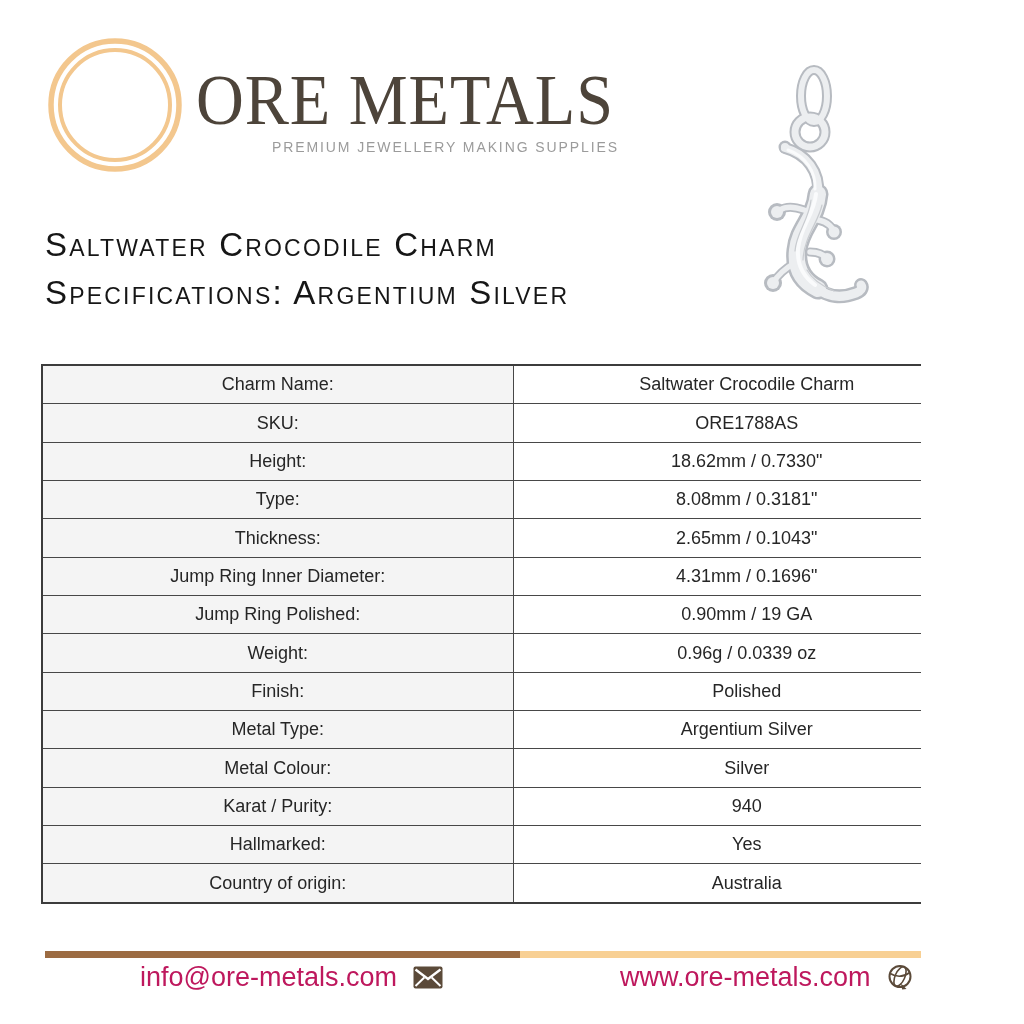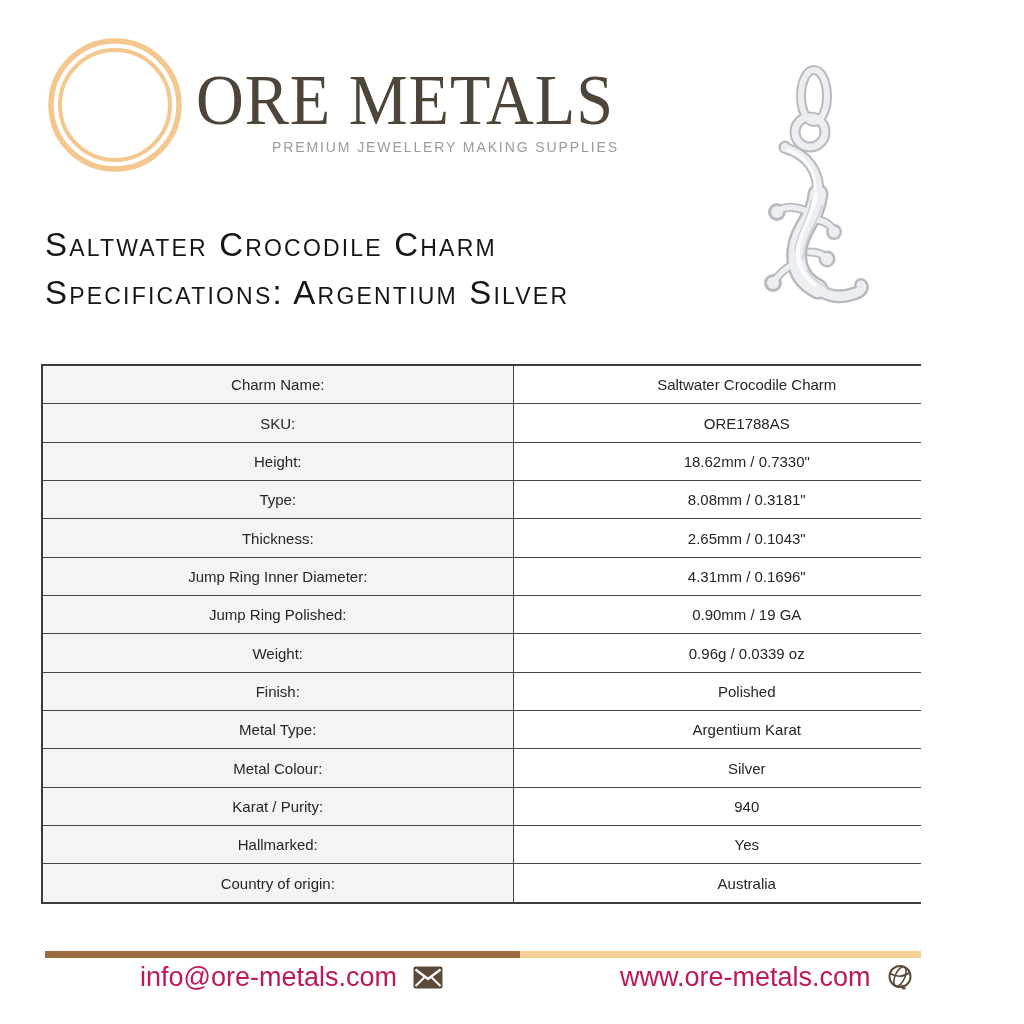--- a/index.html
+++ b/index.html
@@ -28,21 +28,21 @@
   .title-block{
     position:absolute;left:45px;top:221px;color:#161616;
     font-variant:small-caps;font-size:33px;font-weight:500;
     letter-spacing:2.2px;line-height:48px;white-space:nowrap;
   }
 
   
   table.specs{
     position:absolute;left:41px;top:364px;width:941px;height:540px;
     border-collapse:collapse;table-layout:fixed;
-    font-size:15px;color:#262626;
+    font-size:18px;color:#262626;
   }
   table.specs td{
     border:1.5px solid #474747;text-align:center;vertical-align:middle;
     padding:0;height:36.5px;
   }
   table.specs{border:2px solid #3c3c3c;}
   td.spec-label{background:#f4f4f4;width:50%;}
   td.spec-value{background:#ffffff;}
 
   
@@ -153,21 +153,21 @@
       <tr>
           <td class="spec-label">Weight:</td>
           <td class="spec-value">0.96g / 0.0339 oz</td>
         </tr>
       <tr>
           <td class="spec-label">Finish:</td>
           <td class="spec-value">Polished</td>
         </tr>
       <tr>
           <td class="spec-label">Metal Type:</td>
-          <td class="spec-value">Argentium Karat</td>
+          <td class="spec-value">Argentium Silver</td>
         </tr>
       <tr>
           <td class="spec-label">Metal Colour:</td>
           <td class="spec-value">Silver</td>
         </tr>
       <tr>
           <td class="spec-label">Karat / Purity:</td>
           <td class="spec-value">940</td>
         </tr>
       <tr>

